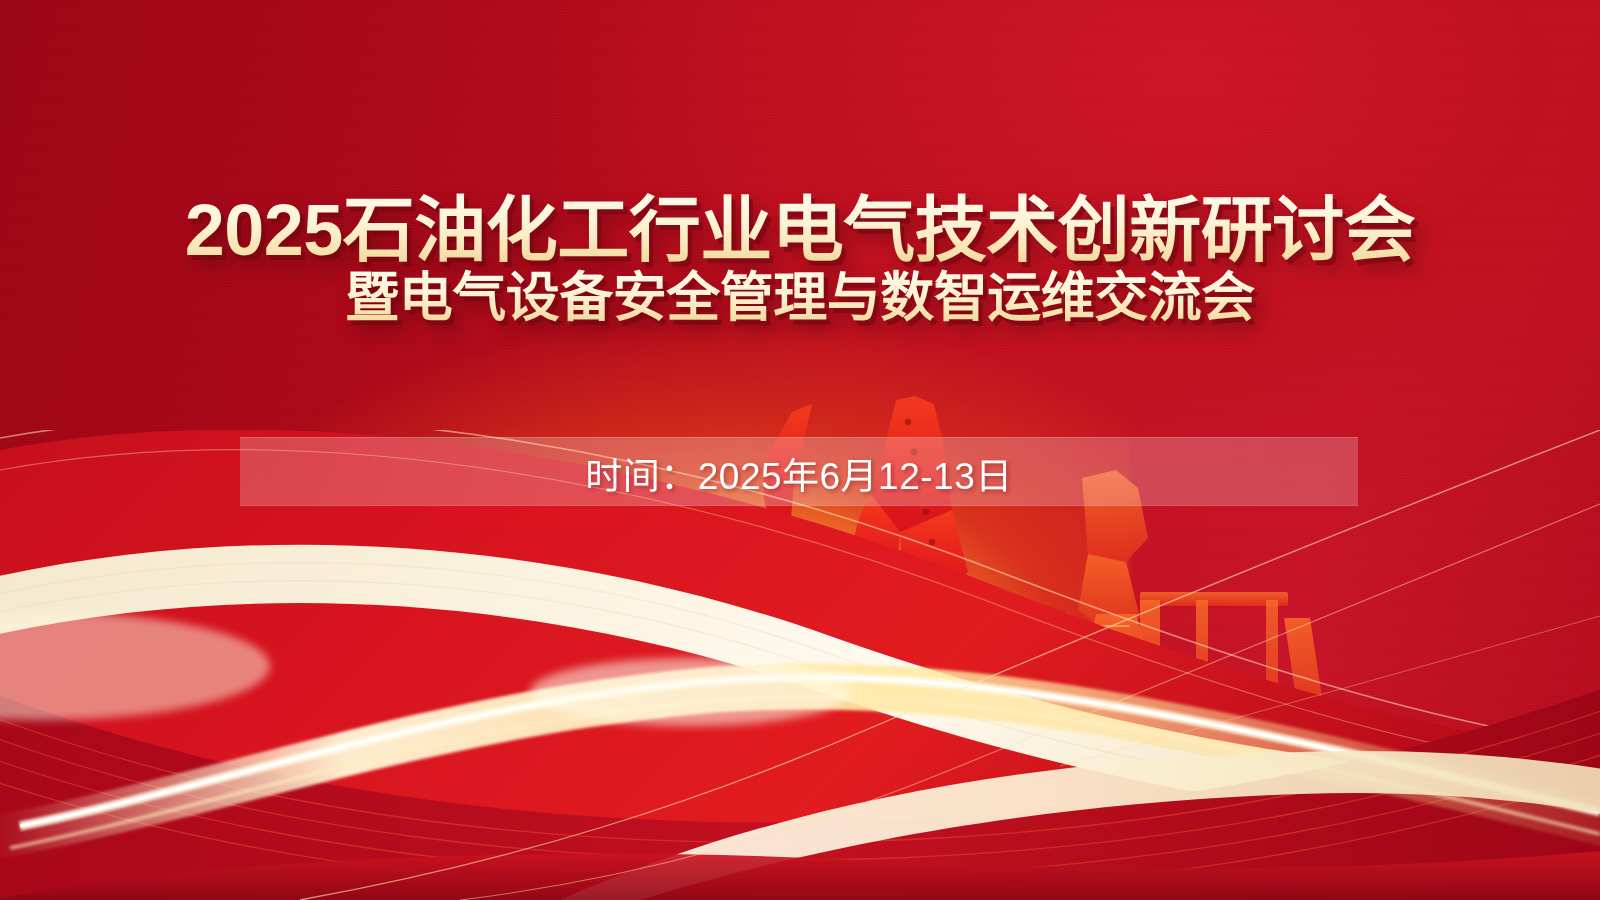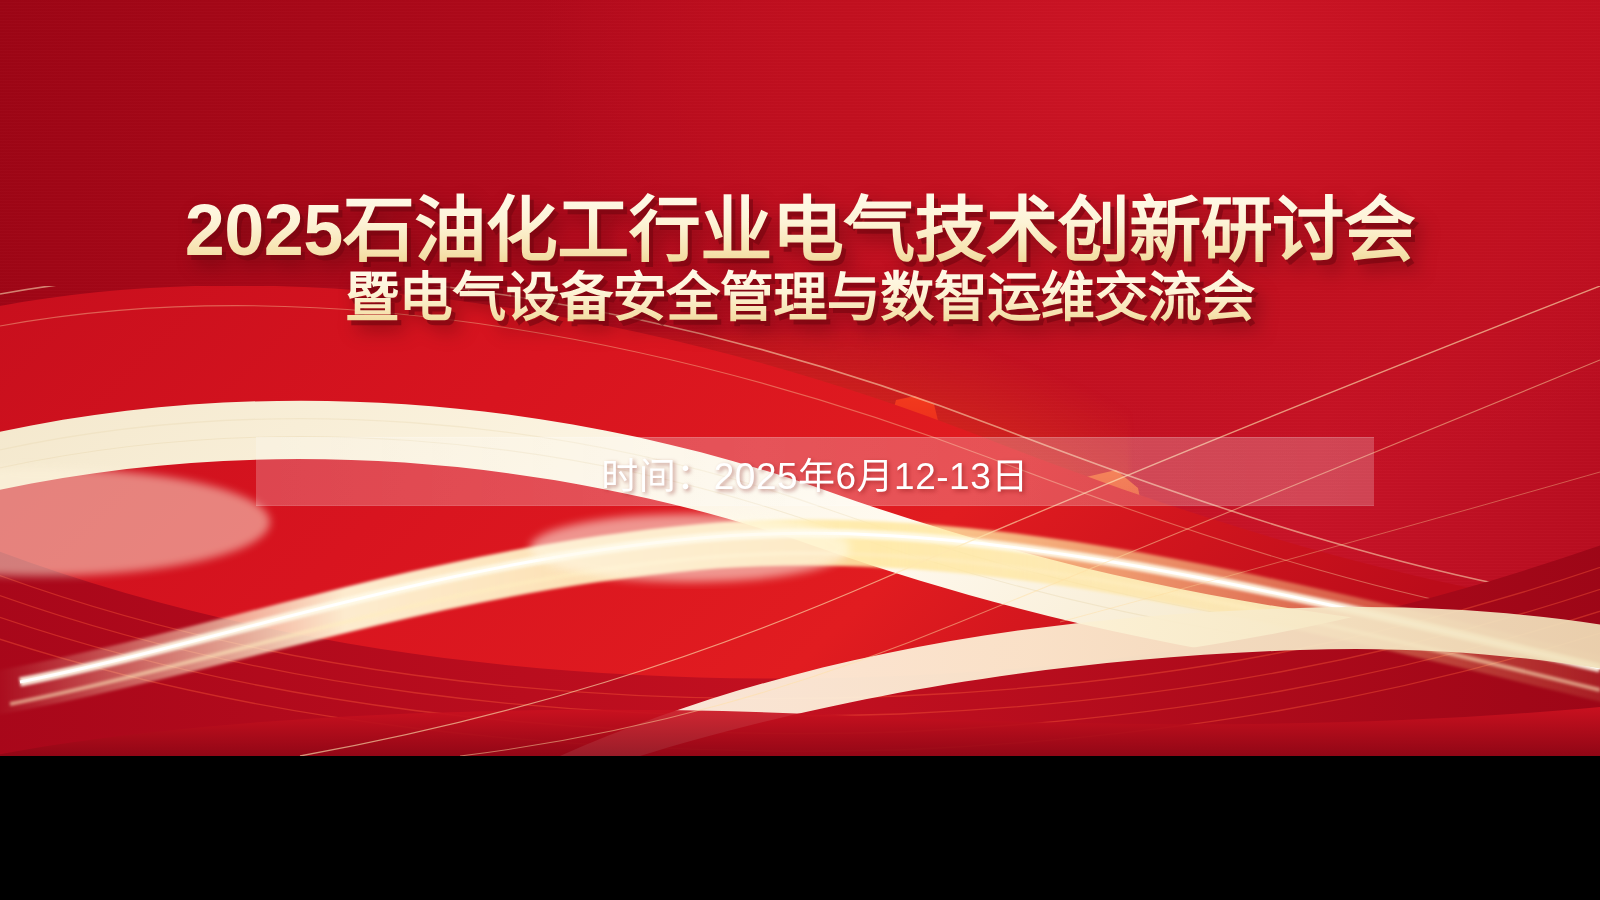--- a/index.html
+++ b/index.html
@@ -4,21 +4,21 @@
 <title>Conference Banner</title>
 <style>
   html, body {
     margin: 0;
     padding: 0;
     background: #000;
   }
   .stage {
     position: relative;
     width: 1600px;
-    height: 756px;
+    height: 900px;
     overflow: hidden;
     font-family: "Liberation Sans", "DejaVu Sans", sans-serif;
     background: #b00a1c;
   }
 
   
   .bg-base {
     position: absolute;
     inset: 0;
     background:
@@ -109,21 +109,21 @@
     background-clip: text;
     -webkit-text-fill-color: transparent;
     filter: drop-shadow(4px 5px 0px rgba(118,5,16,0.62)) drop-shadow(7px 8px 9px rgba(70,2,9,0.38));
     white-space: nowrap;
   }
   .title-line.l2 { font-size: 54px; text-decoration: underline; }
 
   
   .subtitle-band {
     position: absolute;
-    left: 256px; top: 437px;
+    left: 240px; top: 437px;
     width: 1118px; height: 67px;
     background: linear-gradient(90deg, rgba(255,255,255,0.22) 0%, rgba(255,255,255,0.26) 45%, rgba(255,255,255,0.21) 100%);
     border-top: 1px solid rgba(255,255,255,0.16);
     border-bottom: 1px solid rgba(255,255,255,0.10);
     z-index: 45;
     display: flex;
     align-items: center;
     justify-content: center;
     backdrop-filter: blur(0.5px);
   }

